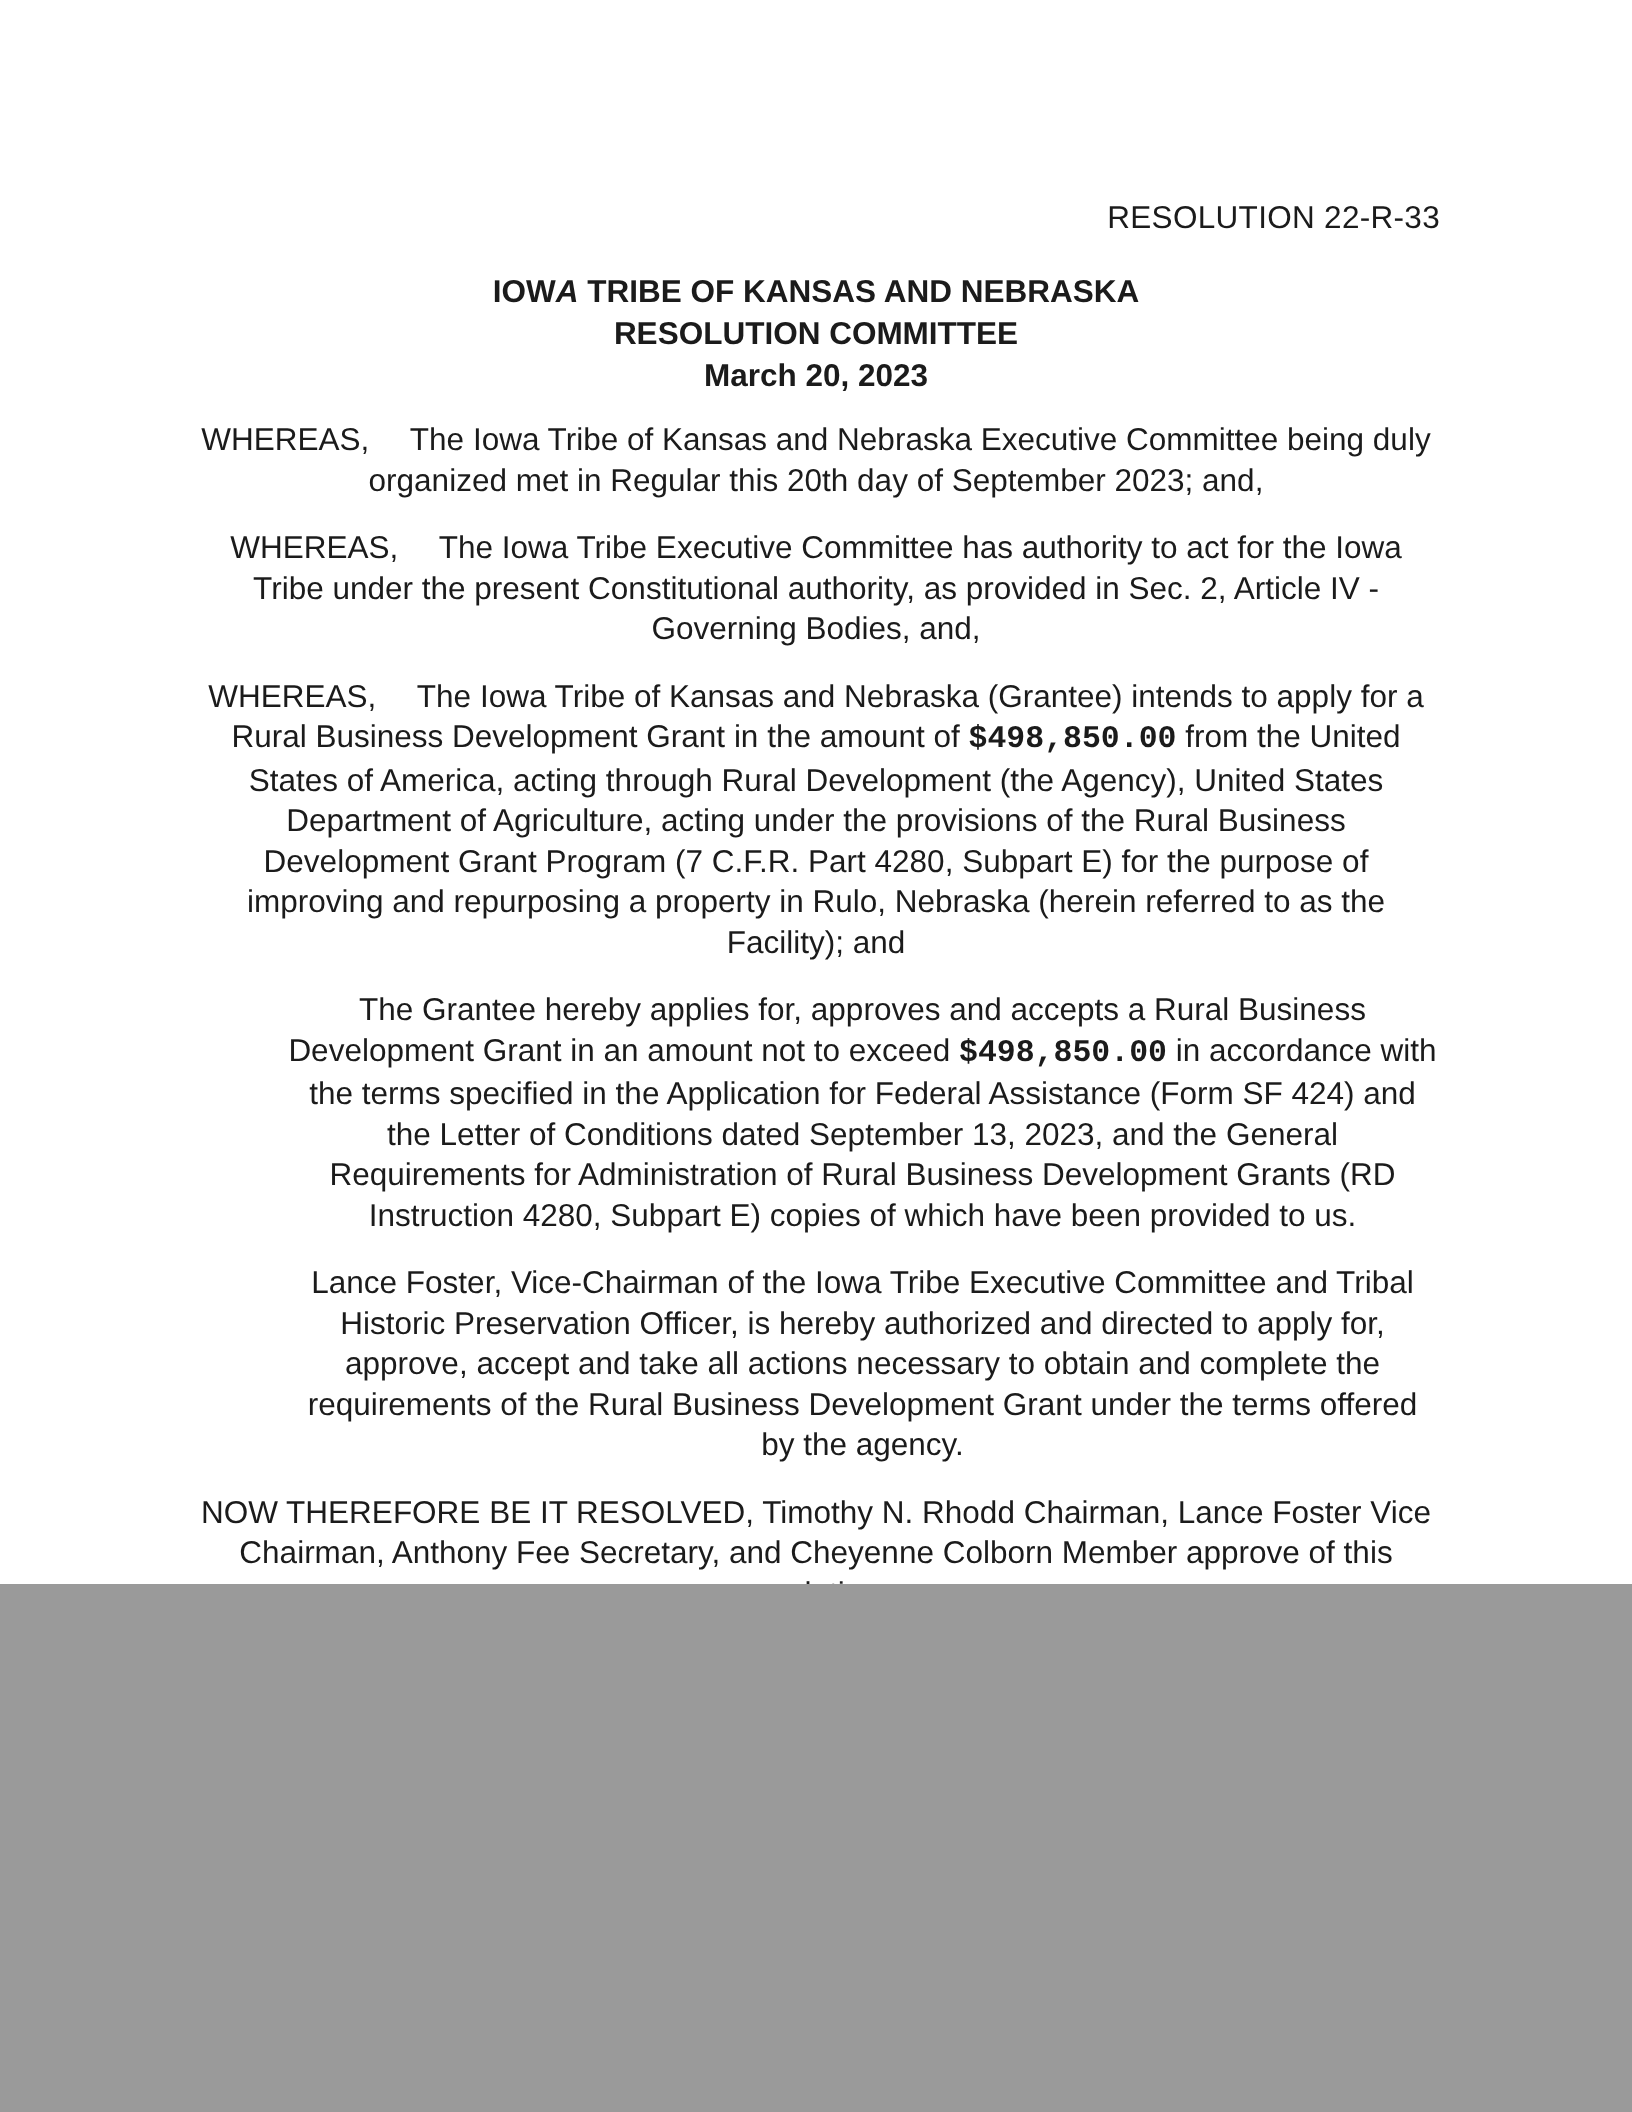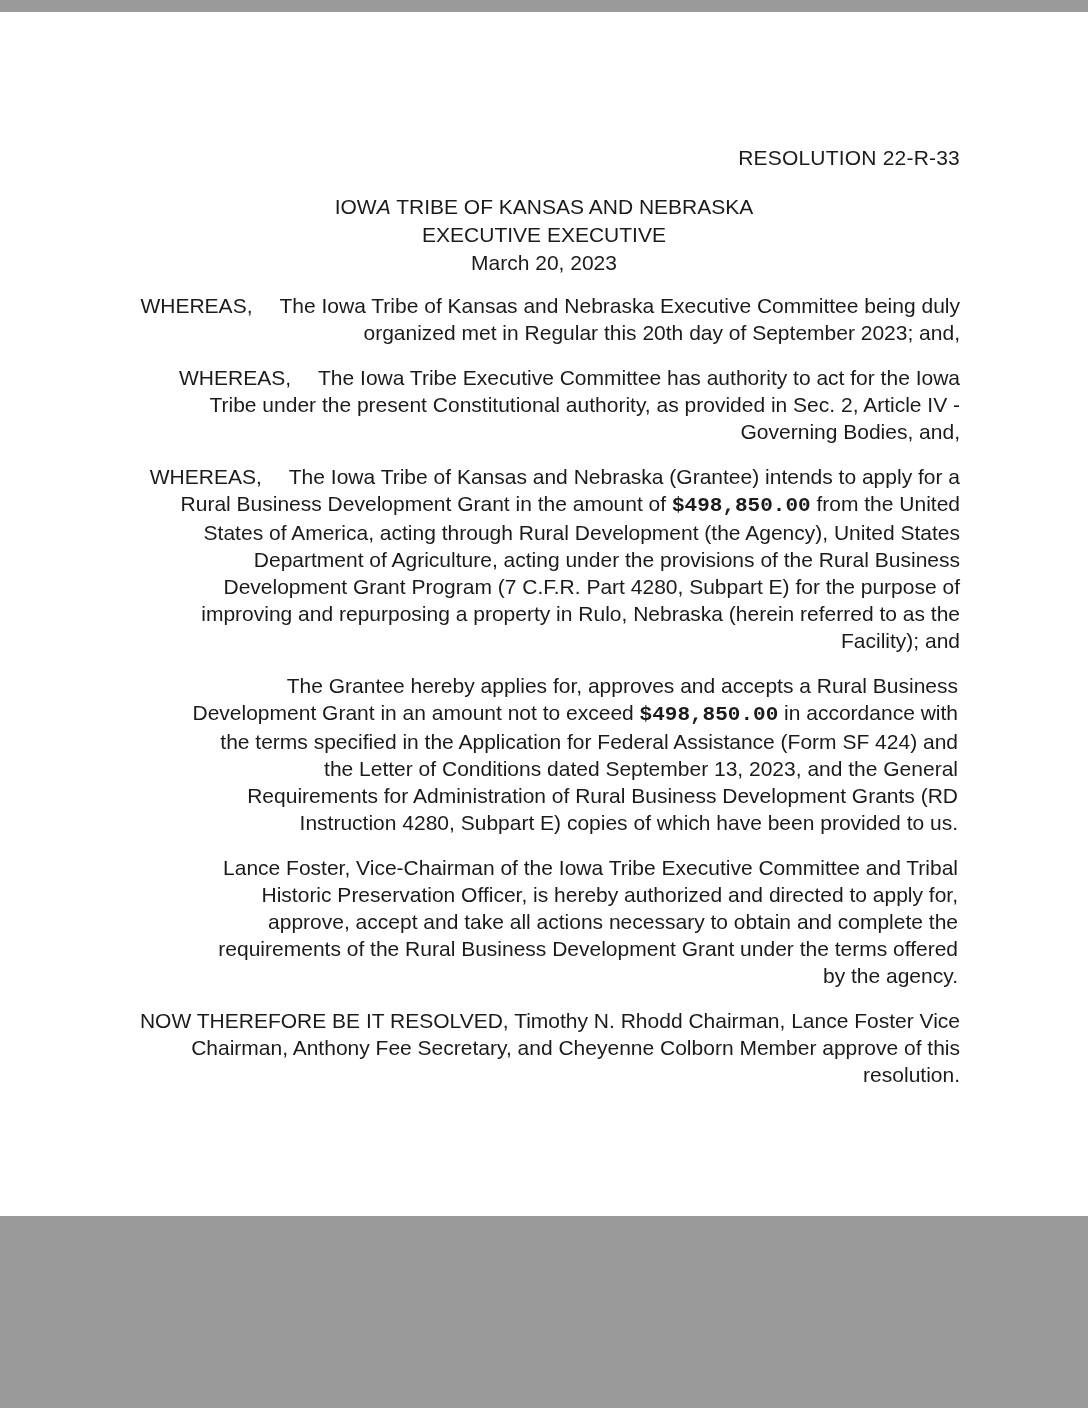--- a/index.html
+++ b/index.html
@@ -3,49 +3,50 @@
 <meta charset="utf-8">
 <style>
   html, body {
     margin: 0;
     padding: 0;
     background: #9a9a9a;
   }
   .page {
     position: relative;
     width: 1088px;
-    height: 1204px;
-    margin: 12px auto;
+    height: 1056px;
+    margin: 0 auto;
     background: #ffffff;
     box-sizing: border-box;
     padding: 132px 128px 0 128px;
     font-family: "Liberation Sans", "DejaVu Sans", sans-serif;
     color: #1b1b1b;
     font-size: 21px;
     line-height: 27px;
     -webkit-font-smoothing: antialiased;
   }
   .res-number {
     text-align: right;
     margin-bottom: 22px;
     letter-spacing: 0.2px;
   }
   .title-block {
     text-align: center;
     margin-bottom: 15px;
+    font-weight: bold;
   }
   .title-line {
     line-height: 28px;
   }
   .italic-a {
     font-style: italic;
   }
   p.clause {
     margin: 0 0 18px 0;
-    text-align: right;
+    text-align: center;
   }
   .ws-label {
     margin-right: 27px;
   }
   p.indented {
     margin-left: 64px;
     margin-right: 2px;
   }
   .amount-bold {
     font-weight: bold;
@@ -54,21 +55,21 @@
 </style>
 </head>
 <body>
 
 <div class="page">
 
   <div class="res-number">RESOLUTION 22-R-33</div>
 
   <div class="title-block">
     <div class="title-line"><span>IOW</span><span class="italic-a">A</span><span> TRIBE OF KANSAS AND NEBRASKA</span></div>
-    <div class="title-line">EXECUTIVE EXECUTIVE</div>
+    <div class="title-line">RESOLUTION COMMITTEE</div>
     <div class="title-line">March 20, 2023</div>
   </div>
 
   <p class="clause"><span class="ws-label">WHEREAS,</span><span>The Iowa Tribe of Kansas and Nebraska Executive Committee being duly organized met in Regular this 20th day of September 2023; and,</span></p>
 
   <p class="clause"><span class="ws-label">WHEREAS,</span><span>The Iowa Tribe Executive Committee has authority to act for the Iowa Tribe under the present Constitutional authority, as provided in Sec. 2, Article IV - Governing Bodies, and,</span></p>
 
 
   <p class="clause"><span class="ws-label">WHEREAS,</span><span>The Iowa Tribe of Kansas and Nebraska (Grantee) intends to apply for a Rural Business Development Grant in the amount of </span><span class="amount-bold">$498,850.00</span><span> from the United States of America, acting through Rural Development (the Agency), United States Department of Agriculture, acting under the provisions of the Rural Business Development Grant Program (7 C.F.R. Part 4280, Subpart E) for the purpose of improving and repurposing a property in Rulo, Nebraska (herein referred to as the Facility); and</span></p>
 

